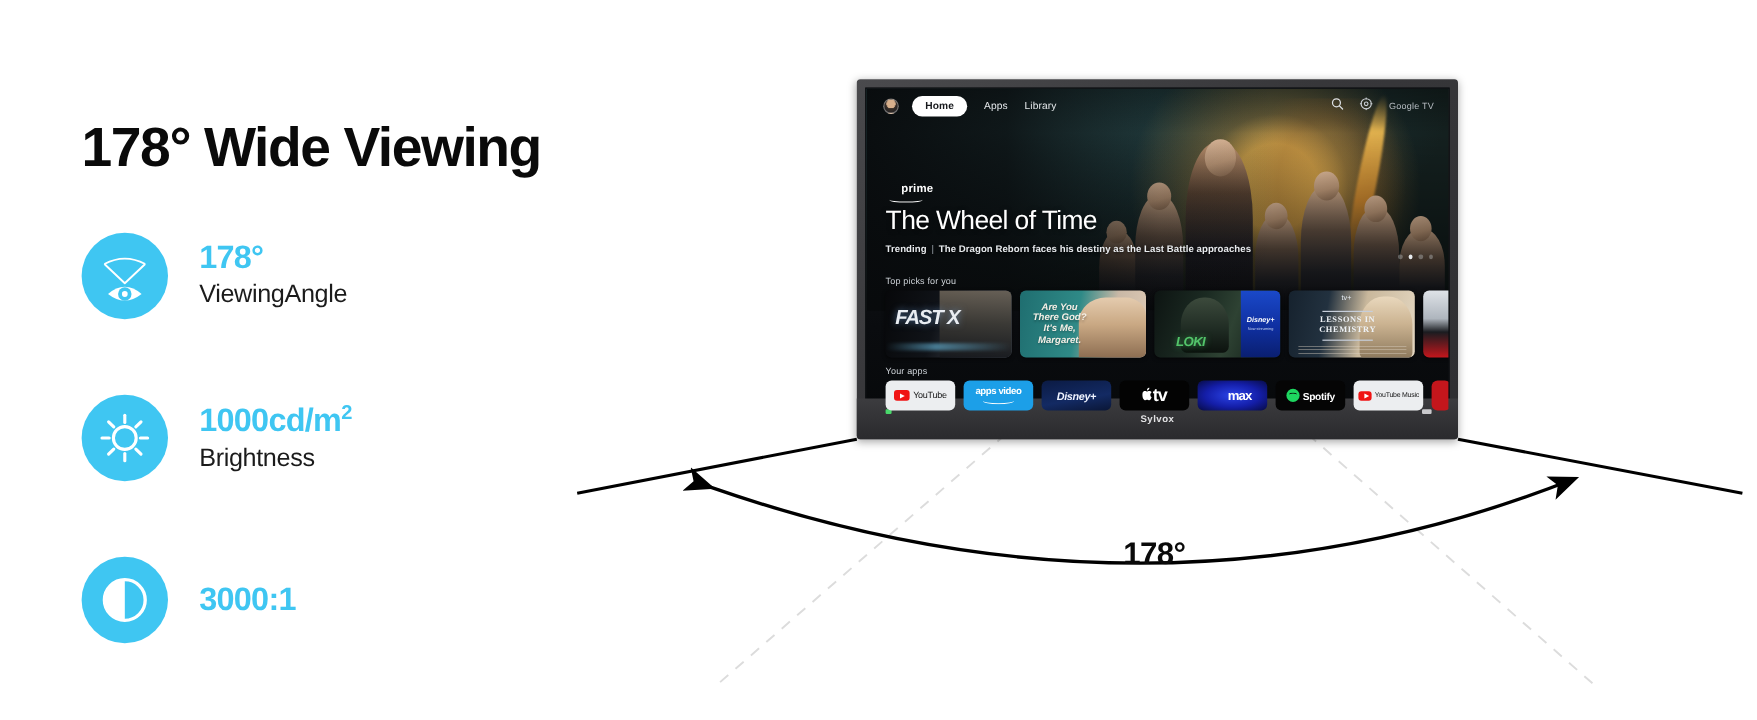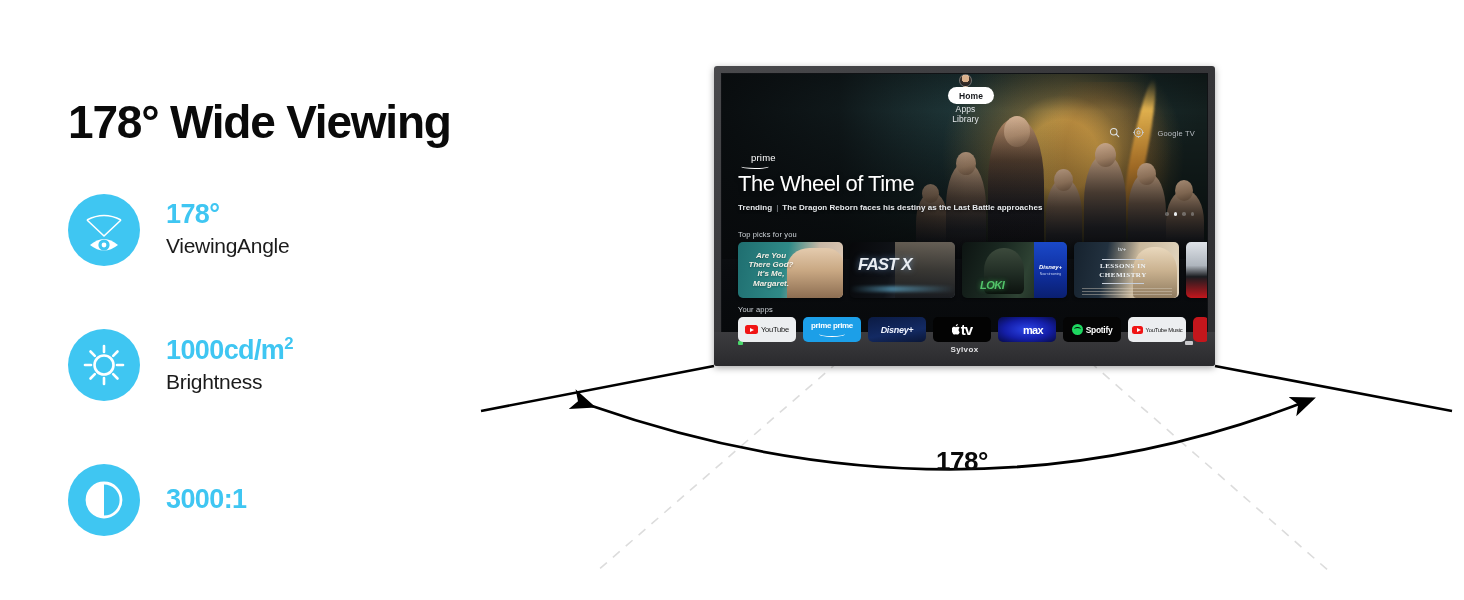--- a/index.html
+++ b/index.html
@@ -90,42 +90,42 @@
   }
   .hero-vig {
     position:absolute; left:0; top:0; width:487px; height:185px;
     background:linear-gradient(90deg, rgba(8,10,12,0.93) 0%, rgba(8,10,12,0.78) 24%, rgba(8,10,12,0.12) 50%, rgba(8,10,12,0.0) 70%),
                linear-gradient(180deg, rgba(0,0,0,0.3) 0%, rgba(0,0,0,0) 20%, rgba(0,0,0,0.55) 88%, rgba(6,8,10,0.95) 100%);
   }
 
   
   .navbar {
     position:absolute; left:0; top:0; width:487px; height:28px;
-    display:flex; align-items:center; padding:0 14px; z-index:6;flex-direction:column;
+    display:flex; align-items:center; padding:0 14px; z-index:6;
   }
   .avatar {
     width:13px; height:13px; border-radius:50%;
     background:radial-gradient(circle at 50% 32%, #d9b08c 0 40%, #3a2f28 42%, #171a20 100%);
     border:1px solid rgba(255,255,255,0.35); flex:0 0 13px;
   }
   .nav-pill {
     margin-left:11px; background:#ffffff; color:#16181c;
     font-size:8.5px; font-weight:bold; border-radius:10px;
     padding:3.5px 11px; letter-spacing:0.1px;
   }
   .nav-item {
-    color:#e4e7ea; font-size:8.5px; letter-spacing:0.1px;
+    margin-left:14px; color:#e4e7ea; font-size:8.5px; letter-spacing:0.1px;
   }
   .nav-right { margin-left:auto; display:flex; align-items:center; gap:13px; }
   .nav-gtv { color:#b9bec4; font-size:7.5px; letter-spacing:0.2px; }
 
   
   .hero-text { position:absolute; left:16px; top:79px; z-index:6; }
   .prime-logo { width:34px; height:13px; position:relative; }
-  .prime-word { font-size:9.5px; color:#ffffff; font-weight:normal; letter-spacing:0.2px; line-height:1;padding-left:13px; }
+  .prime-word { font-size:9.5px; color:#ffffff; font-weight:bold; letter-spacing:0.2px; line-height:1;padding-left:13px; }
   .hero-title {
     font-size:22px; color:#ffffff; font-weight:normal;
     letter-spacing:-0.5px; margin-top:6px; line-height:1.1;
     text-shadow:0 1px 4px rgba(0,0,0,0.6);
   }
   .hero-sub {
     margin-top:7px; font-size:8px; color:#e7eaed; font-weight:bold;
     letter-spacing:0.05px; text-shadow:0 1px 3px rgba(0,0,0,0.8);
   }
   .hero-sub .sep { color:#9aa1a8; margin:0 4px; font-weight:normal; }
@@ -427,29 +427,29 @@
     <div class="dots">
       <div class="dot"></div>
       <div class="dot active"></div>
       <div class="dot"></div>
       <div class="dot"></div>
     </div>
 
     <div class="row-label picks-label">Top picks for you</div>
     <div class="picks-strip">
 
-      <div class="pick-card art-margaret">
-        <div class="mfam"></div>
-        <div class="mtitle">Are You There God? It's Me, Margaret.</div>
-      </div>
-
       <div class="pick-card art-fastx">
         <div class="people"></div>
         <div class="streak"></div>
         <div class="logo-x">FAST X</div>
+      </div>
+
+      <div class="pick-card art-margaret">
+        <div class="mfam"></div>
+        <div class="mtitle">Are You There God? It's Me, Margaret.</div>
       </div>
 
       <div class="pick-card art-loki">
         <div class="lfig"></div>
         <div class="lname">LOKI</div>
         <div class="dplus">
           <div class="dplus-w">Disney+</div>
           <div class="dplus-s">Now streaming</div>
         </div>
       </div>
@@ -471,21 +471,21 @@
     <div class="row-label apps-label">Your apps</div>
     <div class="apps-strip">
 
       <div class="app-tile t-youtube">
         <div class="ylogo-box"></div>
         <span class="ylabel">YouTube</span>
       </div>
 
       <div class="app-tile t-prime">
         <div style="text-align:center;">
-          <div class="prime-txt">prime prime</div>
+          <div class="prime-txt">apps video</div>
           <div class="prime-smile"></div>
         </div>
       </div>
 
       <div class="app-tile t-disney">
         <span class="disney-txt">Disney+</span>
       </div>
 
       <div class="app-tile t-appletv">
         <span>

